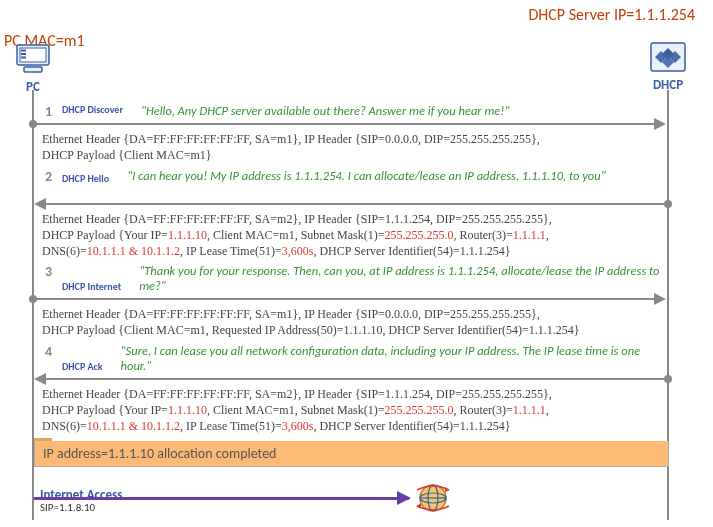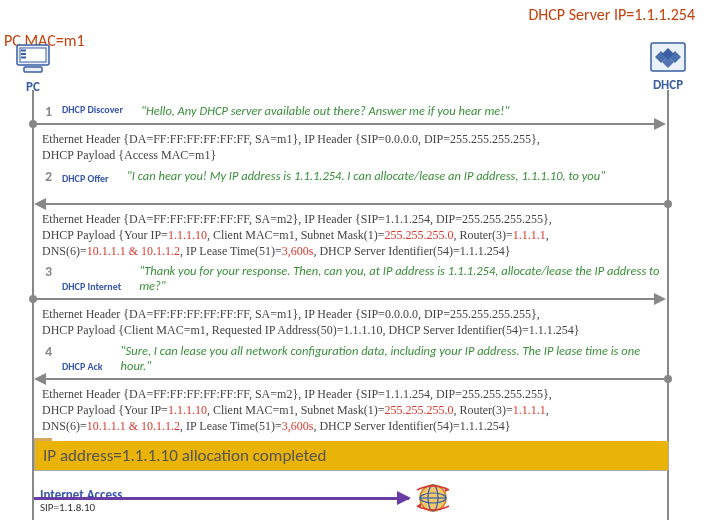--- a/index.html
+++ b/index.html
@@ -15,21 +15,21 @@
   .step-num { color: #888; font-weight: bold; font-size: 14px; width: 12px; text-align: right; }
   .msg-title { color: #3857a8; font-weight: bold; font-size: 10px; white-space: nowrap; }
   .quote { color: #3a8f3a; font-style: italic; font-size: 12.5px; flex: 1; padding-left: 8px; }
   .arrow-line { position: absolute; height: 2px; background: #888; }
   .arrow-line::after { content: ''; position: absolute; width: 0; height: 0; border-top: 6px solid transparent; border-bottom: 6px solid transparent; top: -5px; }
   .arrow-right::after { right: -2px; border-left: 12px solid #888; }
   .arrow-left::after { left: -2px; border-right: 12px solid #888; }
   .dot { position: absolute; width: 8px; height: 8px; background: #888; border-radius: 50%; }
   .details { font-size: 12px; color: #444; margin-top: 4px; margin-left: 2px; line-height: 1.35; font-family: Liberation Serif, serif; }
   .red { color: #d93a2f; }
-  .alloc-box { position: absolute; border: 1px solid #aaa; border-top: none; padding: 4px 8px 4px 8px; font-size: 17px; color: #555; background: #eab308; }
+  .alloc-box { position: absolute; border: 1px solid #aaa; border-top: none; padding: 4px 8px 4px 8px; font-size: 14px; color: #555; background: #fdba74; }
   .alloc-tab { position: absolute; width: 18px; height: 10px; background: #d9a85f; }
   .internet-title { color: #3857a8; font-weight: bold; font-size: 13px; }
   .purple-arrow { position: absolute; height: 3px; background: #6a3da5; }
   .purple-arrow::after { content: ''; position: absolute; right: -2px; top: -6px; width: 0; height: 0; border-top: 7px solid transparent; border-bottom: 7px solid transparent; border-left: 14px solid #6a3da5; }
 </style>
 </head>
 <body>
 
 <div class="endpoint-label" style="left:4px; top:31px;">PC MAC=m1</div>
 <div class="endpoint-label" style="right:18px; top:5px; text-align:right;">
@@ -70,28 +70,28 @@
     <span class="step-num">1</span>
     <span class="msg-title">DHCP Discover</span>
     <span class="quote">"Hello, Any DHCP server available out there? Answer me if you hear me!"</span>
   </div>
 </div>
 <div class="dot" style="left:29px; top:120px;"></div>
 <div class="arrow-line arrow-right" style="left:36px; top:123px; width:628px;"></div>
 <div class="msg" style="top:127px;">
   <div class="details">
     <div>Ethernet Header {DA=FF:FF:FF:FF:FF:FF, SA=m1}, IP Header {SIP=0.0.0.0, DIP=255.255.255.255},</div>
-    <div>DHCP Payload {Access MAC=m1}</div>
+    <div>DHCP Payload {Client MAC=m1}</div>
   </div>
 </div>
 
 <div class="msg" style="top:168px;">
   <div class="msg-header">
     <span class="step-num">2</span>
-    <span class="msg-title" style="align-self:flex-end;">DHCP Offer</span>
+    <span class="msg-title" style="align-self:flex-end;">DHCP Hello</span>
     <span class="quote">"I can hear you! My IP address is 1.1.1.254. I can allocate/lease an IP address, 1.1.1.10, to you"</span>
   </div>
 </div>
 <div class="dot" style="left:664px; top:200px;"></div>
 <div class="arrow-line arrow-left" style="left:36px; top:203px; width:628px;"></div>
 <div class="msg" style="top:207px;">
   <div class="details">
     <div>Ethernet Header {DA=FF:FF:FF:FF:FF:FF, SA=m2}, IP Header {SIP=1.1.1.254, DIP=255.255.255.255},</div>
     <div><span>DHCP Payload {Your IP=</span><span class="red">1.1.1.10</span><span>, Client MAC=m1, Subnet Mask(1)=</span><span class="red">255.255.255.0</span><span>, Router(3)=</span><span class="red">1.1.1.1</span><span>,</span></div>
     <div><span>DNS(6)=</span><span class="red">10.1.1.1 &amp; 10.1.1.2</span><span>, IP Lease Time(51)=</span><span class="red">3,600s</span><span>, DHCP Server Identifier(54)=1.1.1.254}</span></div>

